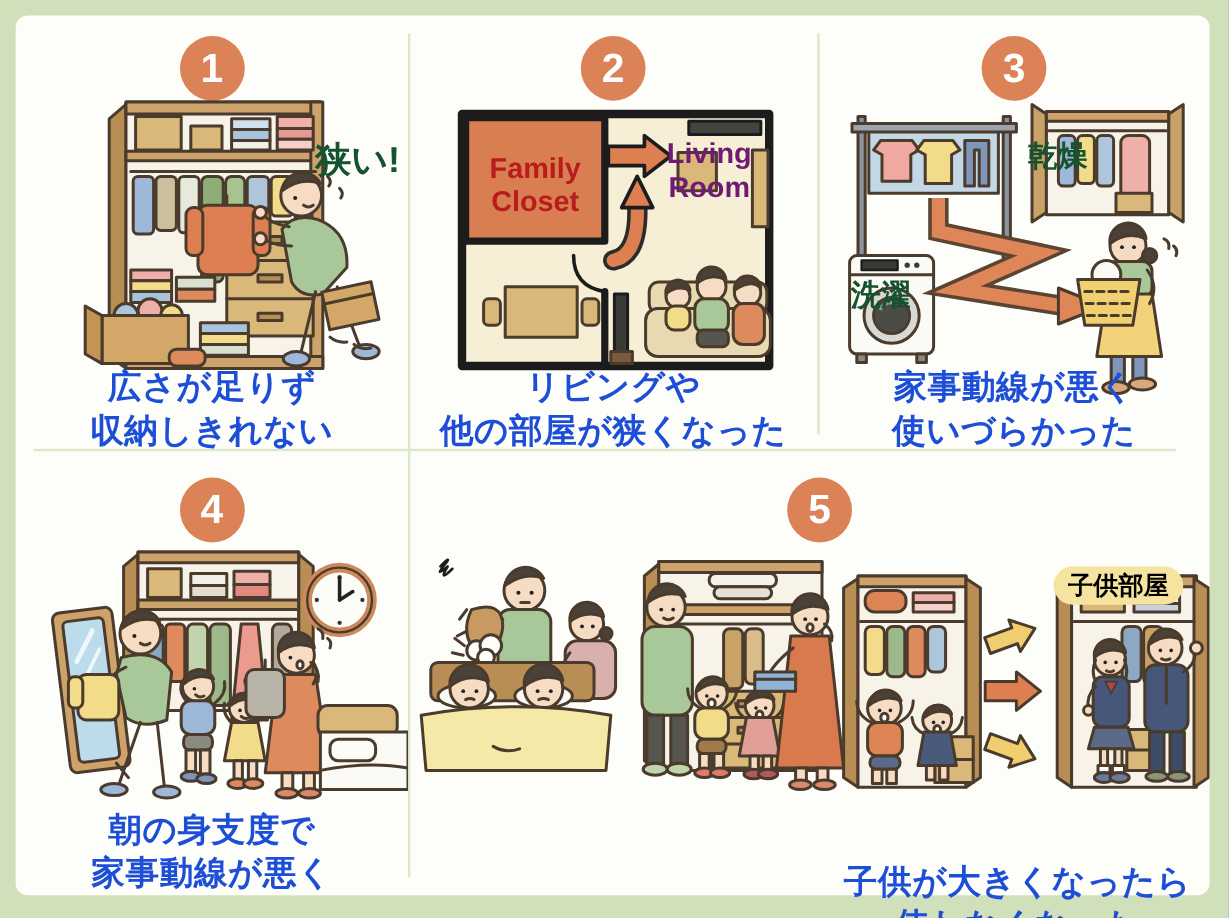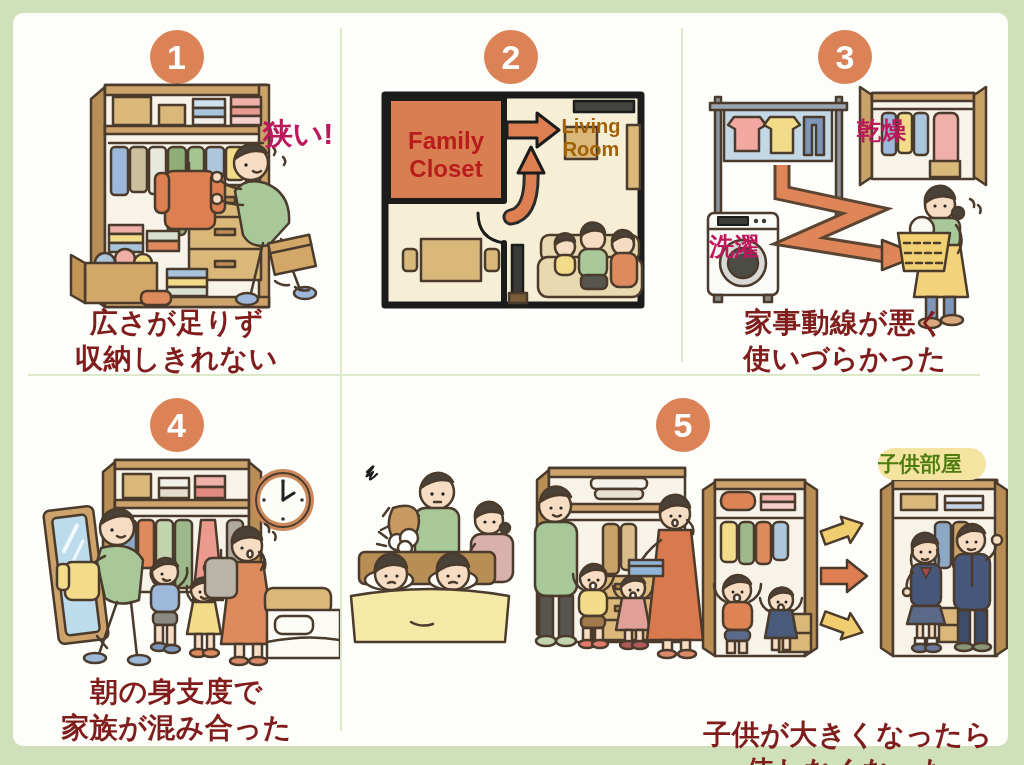--- a/index.html
+++ b/index.html
@@ -7,27 +7,27 @@
     font-family:"Liberation Sans","DejaVu Sans",sans-serif;overflow:hidden;}
   #sheet{position:absolute;left:13px;top:13px;width:995px;height:733px;
     background:#fdfdf9;border-radius:10px;}
   .divider{position:absolute;background:#dce8ca;}
   .panel{position:absolute;}
   .badge{position:absolute;width:54px;height:54px;border-radius:50%;
     background:#db8257;color:#ffffff;font-size:34px;font-weight:800;
     display:flex;align-items:center;justify-content:center;left:50%;
     transform:translateX(-50%);}
   .caption{position:absolute;left:0;right:0;text-align:center;font-size:28px;
-    font-weight:800;line-height:1.27;color:#7f1d1d;white-space:pre-line;
+    font-weight:800;line-height:1.27;color:#1d4ed8;white-space:pre-line;
     letter-spacing:.5px;}
-  .lbl{position:absolute;font-weight:800;color:#be185d;white-space:pre-line;
+  .lbl{position:absolute;font-weight:800;color:#14532d;white-space:pre-line;
     text-align:center;line-height:1.15;}
   .pill{position:absolute;background:#f5e3a0;border-radius:17px;
-    display:flex;align-items:center;font-weight:800;
-    font-size:21px;color:#4d7c0f;}
+    display:flex;align-items:center;justify-content:center;font-weight:800;
+    font-size:21px;color:#000000;margin-top:24px;}
   svg{position:absolute;left:0;display:block;}
   .k{stroke:#4a3b2c;stroke-width:2.5;stroke-linejoin:round;stroke-linecap:round;}
   .kk{stroke:#1c1c1c;stroke-linejoin:round;stroke-linecap:round;}
 </style>
 </head>
 <body>
 
 <div id="canvas">
   <div id="sheet"></div>
   <div class="divider" style="left:340px;top:28px;width:2px;height:703px;"></div>
@@ -178,22 +178,24 @@
         </g>
         <g>
           <path d="M170 204 q22 -4 20 -48" fill="none" stroke="#2b2b2b" stroke-width="17" stroke-linecap="round"></path>
           <path d="M170 204 q22 -4 20 -48" fill="none" stroke="#dd7f50" stroke-width="11" stroke-linecap="round"></path>
           <polygon class="kk" points="177,160 203,160 190,134" fill="#dd7f50" stroke-width="3"></polygon>
         </g>
       </g>
     </svg>
     <div class="lbl" style="left:47px;top:114px;width:116px;font-size:24px;color:#b91c1c;">Family
 Closet</div>
-    <div class="lbl" style="left:200px;top:102px;width:100px;font-size:20px;color:#a16207;">Living
+    <div class="lbl" style="left:200px;top:102px;width:100px;font-size:24px;color:#701a75;">Living
 Room</div>
+    <div class="caption" style="top:292px;">リビングや
+他の部屋が狭くなった</div>
   </div>
 
   <div class="panel" style="left:682px;top:13px;width:326px;height:363px;">
     <div class="badge" style="top:17px;">
         <span>3</span>
       </div>
     <svg style="top:0;" width="326" height="363" viewBox="0 0 326 363">
 
       <g>
         <rect class="k" x="42" y="96" width="108" height="52" fill="#c3d8e4"></rect>
@@ -385,21 +387,21 @@
       </g>
 
       <g>
         <rect class="k" x="252" y="198" width="66" height="26" rx="8" fill="#d9b87a"></rect>
         <rect class="k" x="254" y="220" width="73" height="48" fill="#fbfaf4"></rect>
         <rect class="k" x="262" y="226" width="38" height="18" rx="7" fill="#fdfdf8"></rect>
         <path class="k" d="M254 252 q40 -8 73 -2" fill="none"></path>
       </g>
     </svg>
     <div class="caption" style="top:297px;">朝の身支度で
-家族が混み合った</div>
+家事動線が悪く</div>
   </div>
 
   <div class="panel" style="left:341px;top:377px;width:667px;height:369px;">
     <div class="badge" style="left:342px;top:21px;">
         <span>5</span>
       </div>
     <svg style="top:13px;" width="667" height="356" viewBox="0 0 667 356">
 
       <g>
         <path class="kk" d="M26 82 q10 -10 4 -2 q-10 12 2 2 q-8 14 4 2" fill="none" stroke-width="2.2"></path>

